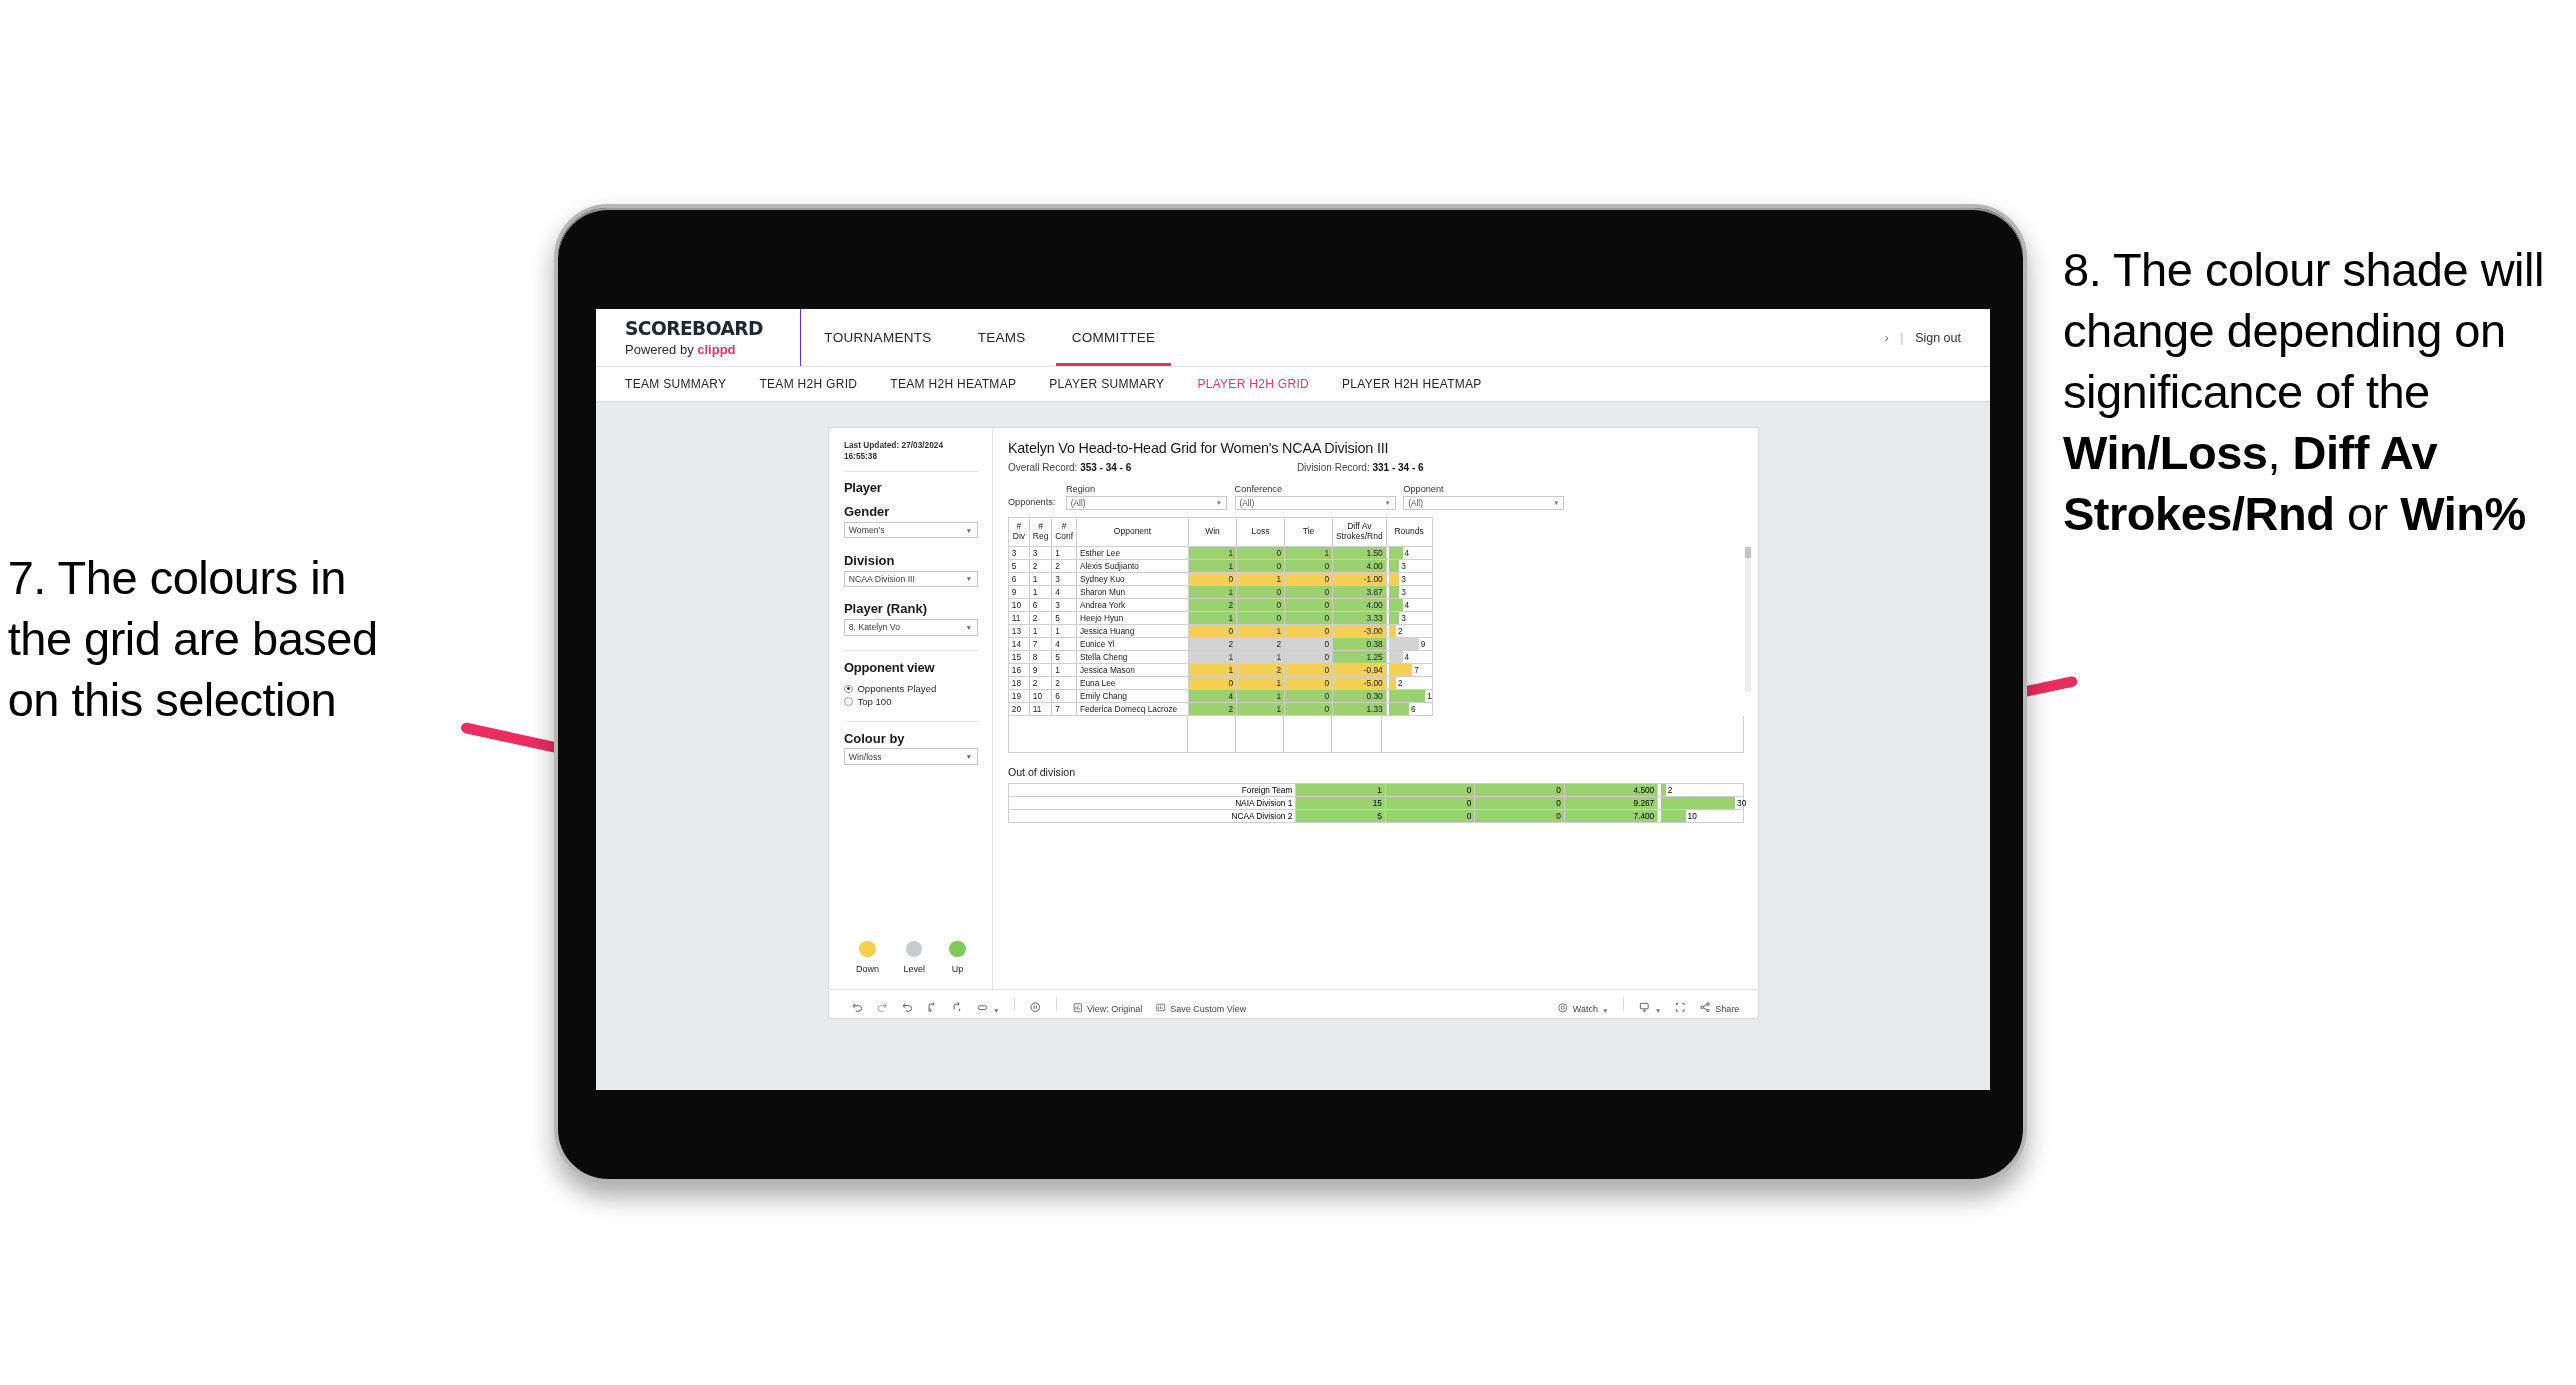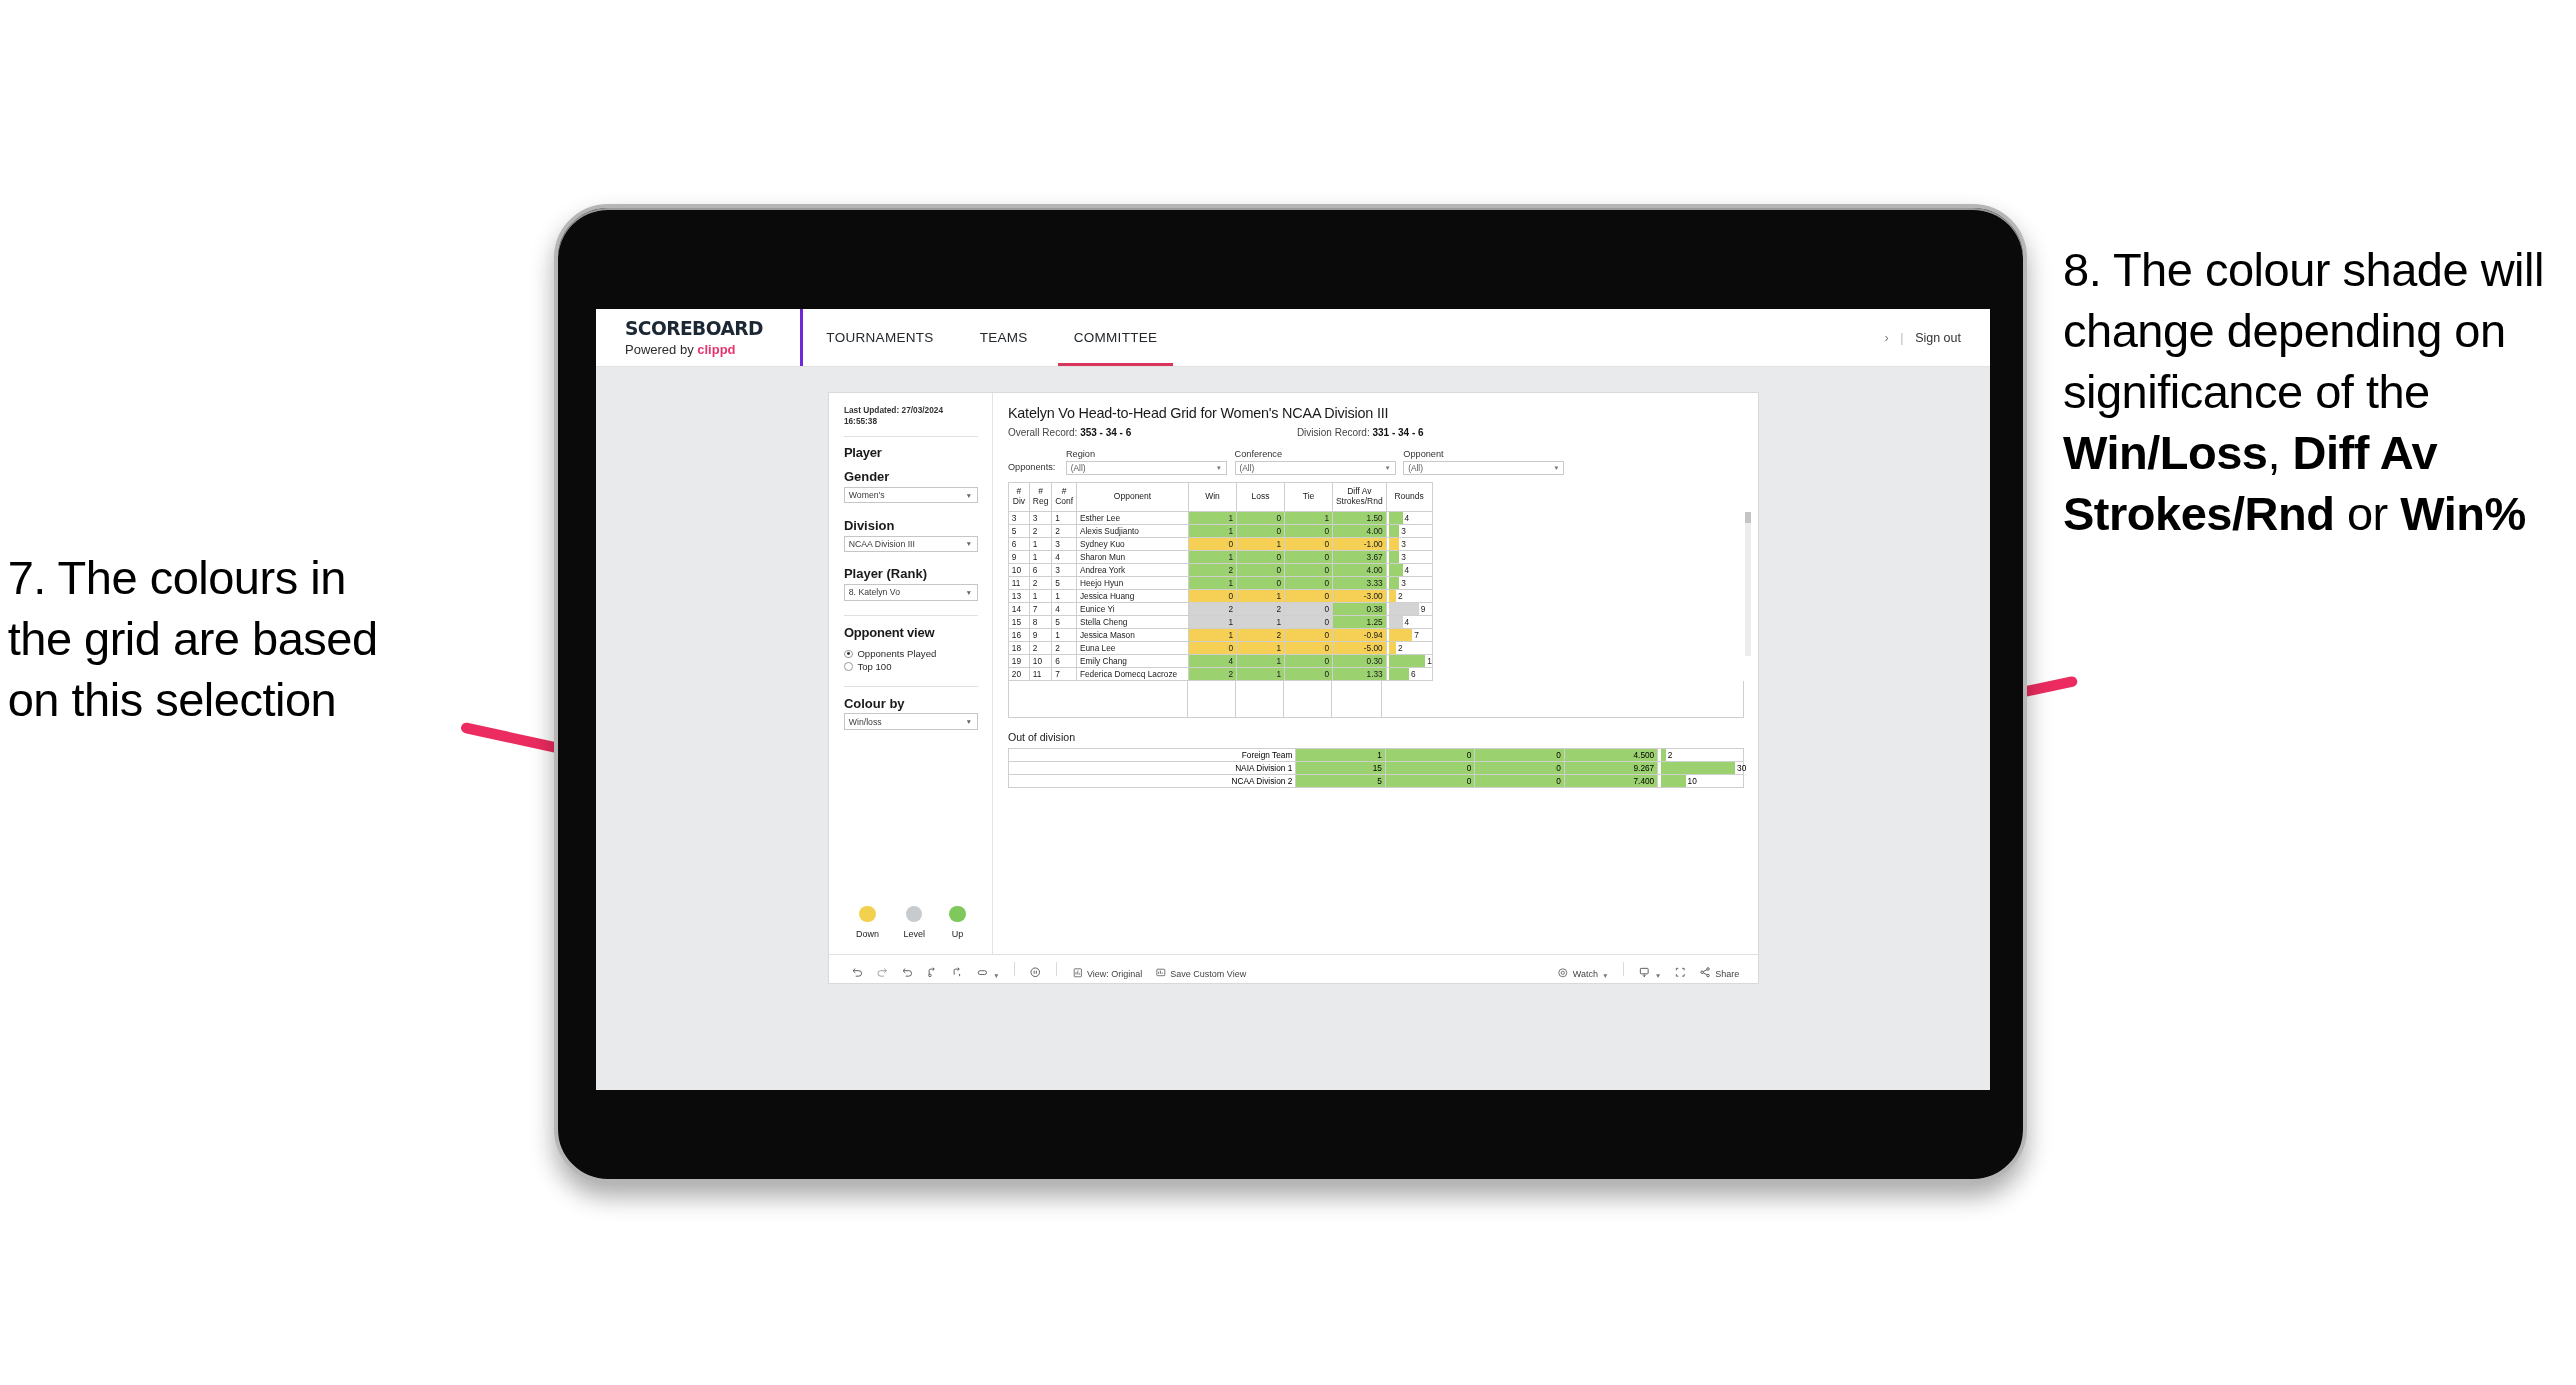--- a/index.html
+++ b/index.html
@@ -66,21 +66,21 @@
     display: flex;
     align-items: stretch;
     border-bottom: 1px solid #e2e2e2;
     position: relative;
   }
   #brand {
     display: flex;
     flex-direction: column;
     justify-content: center;
     padding: 0 27px 0 29px;
-    border-right: 3px solid #6d28d9;
+    border-right: 1px solid #6d28d9;
   }
   #brand-title {
     font-family: "DejaVu Sans", sans-serif;
     font-weight: 700;
     font-size: 20px;
     letter-spacing: -0.6px;
     color: #1b2733;
     line-height: 1;
     transform: scaleX(0.93);
     transform-origin: left center;
@@ -402,20 +402,28 @@
       <div class="topnav-item">TOURNAMENTS</div>
       <div class="topnav-item">TEAMS</div>
       <div class="topnav-item active">COMMITTEE</div>
       <div id="header-right">
         <span id="header-chevron">›</span>
         <span id="header-divider">|</span>
         <span id="signout">Sign out</span>
       </div>
     </div>
 
+    <div id="subnav">
+      <div class="subnav-item">TEAM SUMMARY</div>
+      <div class="subnav-item">TEAM H2H GRID</div>
+      <div class="subnav-item">TEAM H2H HEATMAP</div>
+      <div class="subnav-item">PLAYER SUMMARY</div>
+      <div class="subnav-item active">PLAYER H2H GRID</div>
+      <div class="subnav-item">PLAYER H2H HEATMAP</div>
+    </div>
 
     <div id="workspace">
       <div id="dashboard">
         <div id="dash-body">
 
           <div id="sidebar">
             <div id="last-updated">
               <b>Last Updated:</b>
               <b>27/03/2024 16:55:38</b>
             </div>

